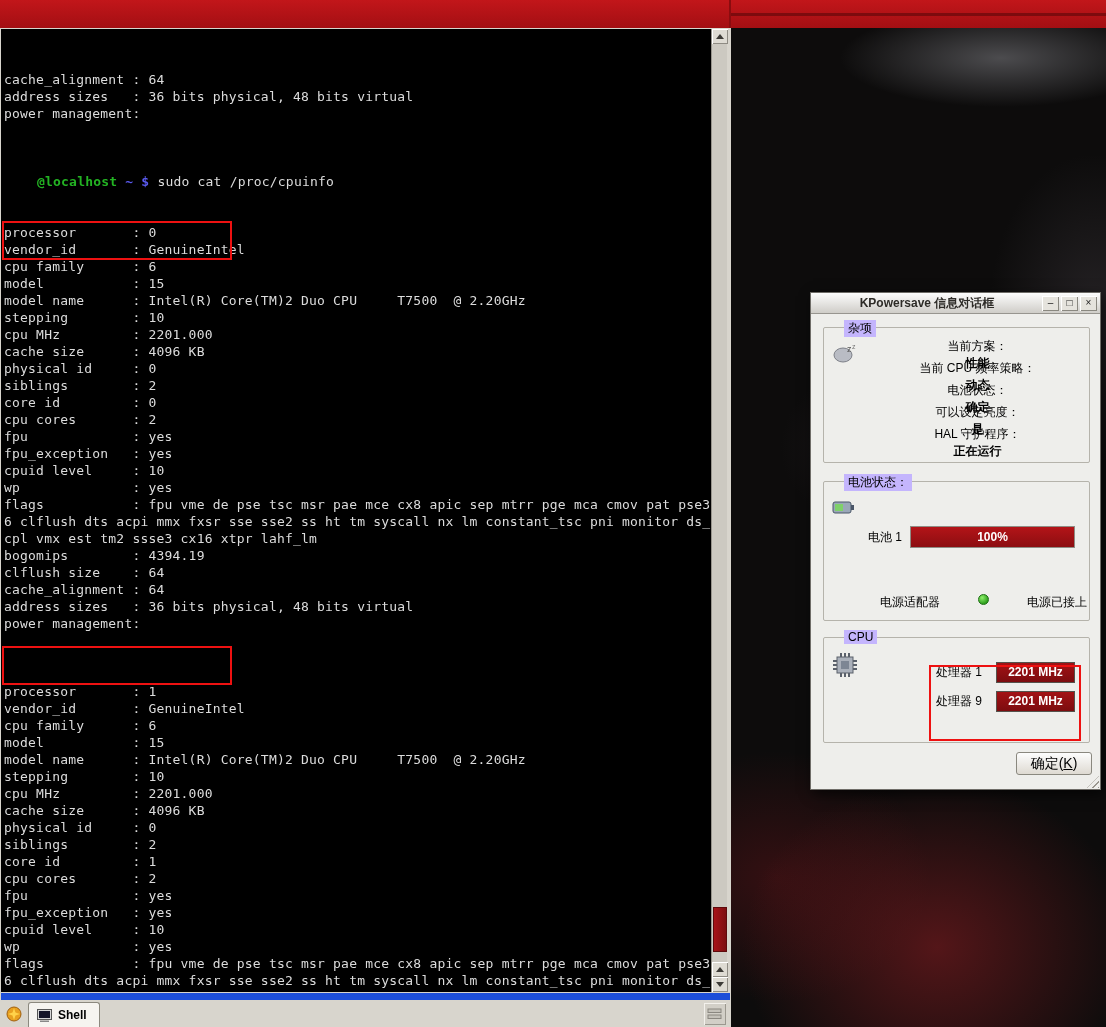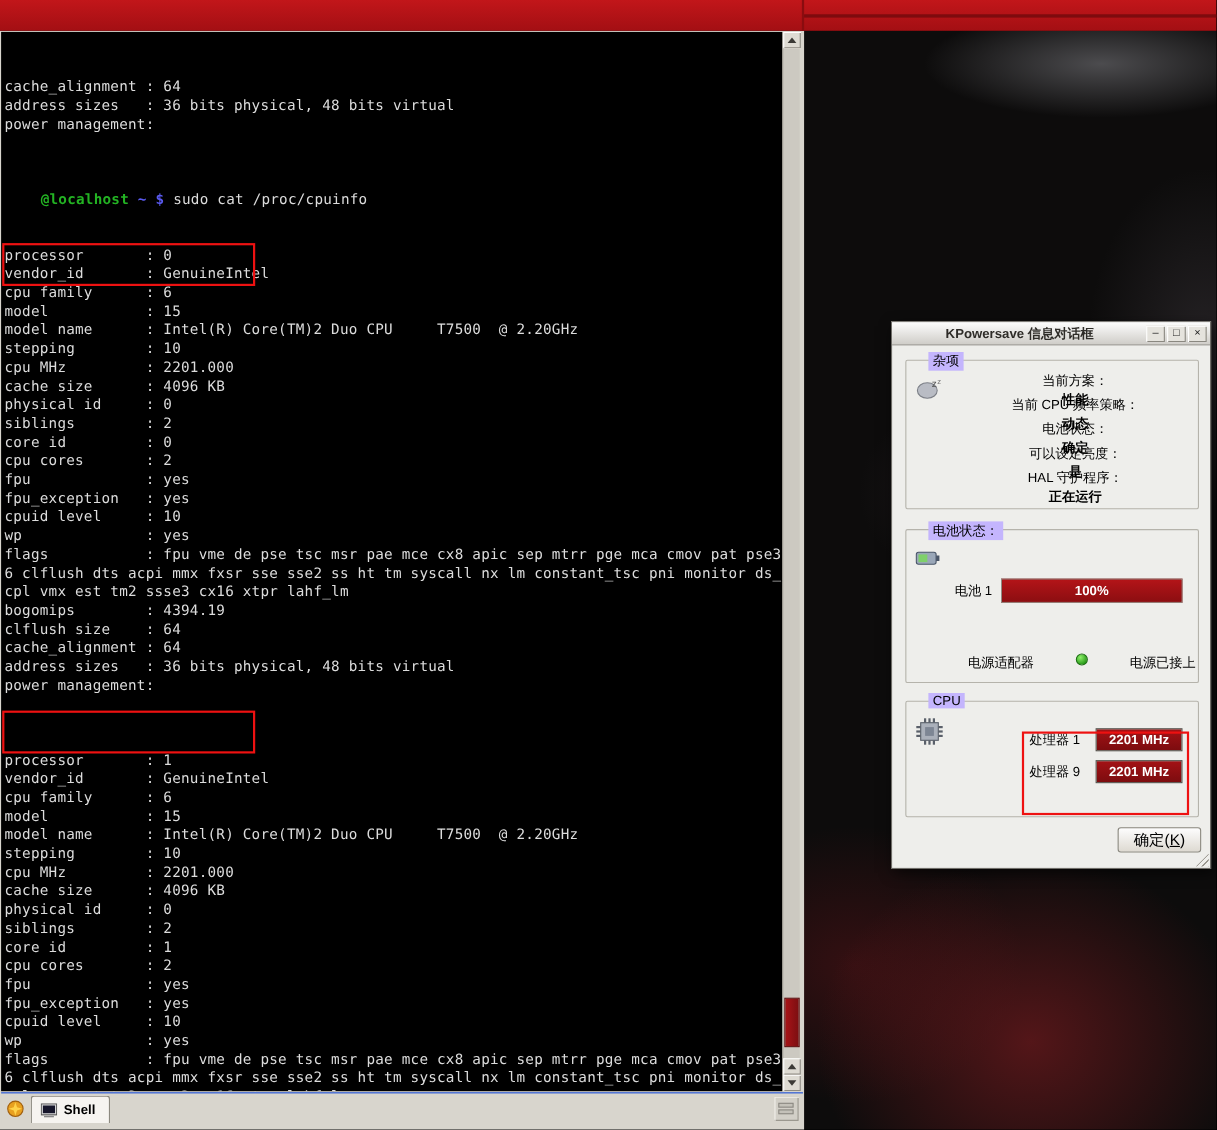--- a/index.html
+++ b/index.html
@@ -47,21 +47,21 @@
   #sb-up   { top:0; }
   #sb-up2  { bottom:15px; }
   #sb-down { bottom:0; }
   .arr-up   { width:0; height:0; border-left:4px solid transparent; border-right:4px solid transparent; border-bottom:5px solid #3c3a36; }
   .arr-down { width:0; height:0; border-left:4px solid transparent; border-right:4px solid transparent; border-top:5px solid #3c3a36; }
   #sb-thumb { position:absolute; left:1px; top:878px; width:14px; height:45px;
      background:linear-gradient(90deg,#a81418,#7c0e11); border:1px solid #5e0a0c; }
 
   
   #taskbar { position:absolute; left:1px; top:965px; width:729px; height:28px;
-     background:#d8d5cd; border-top:1px solid #1d4ed8; }
+     background:#d8d5cd; border-top:7px solid #1d4ed8; }
   .tb-btn { position:absolute; top:3px; width:22px; height:22px; display:flex; align-items:center; justify-content:center; }
   #tb-new { left:2px; }
   #tb-list { right:4px; background:#d2cfc7; box-shadow:inset 1px 1px 0 #f3f1ec, inset -1px -1px 0 #9b988f; }
   .shell-tab { position:absolute; left:27px; top:2px; height:25px; padding:0 12px 0 8px;
      background:#f6f4f0; border:1px solid #8c897f; border-bottom:none; border-radius:3px 3px 0 0;
      display:flex; align-items:center; gap:6px; font-size:12px; font-weight:bold; color:#000; }
 
   
   #kps-dialog { position:absolute; left:810px; top:292px; width:291px; height:498px;
      background:#eeeeeb; border:1px solid #6f6d68; box-shadow:3px 4px 12px rgba(0,0,0,.65);

